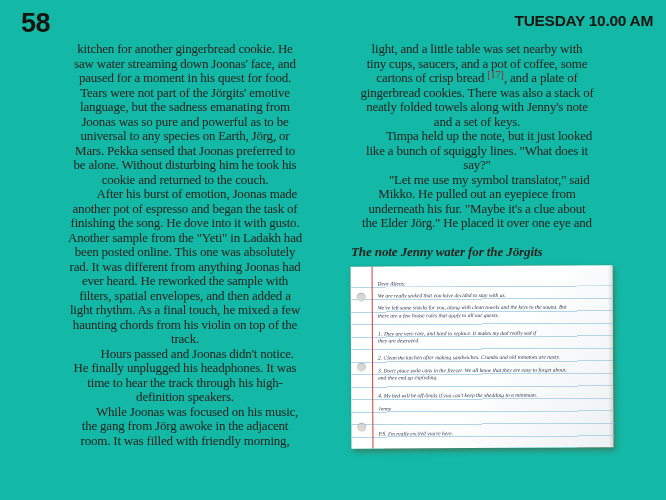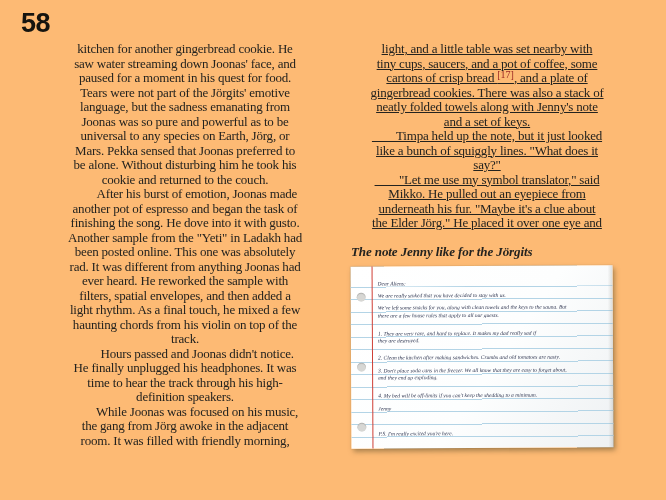--- a/index.html
+++ b/index.html
@@ -4,21 +4,21 @@
 <style>
   html, body { margin: 0; padding: 0; }
   body {
     width: 666px; height: 500px;
     font-family: "Liberation Serif", serif;
     -webkit-font-smoothing: antialiased;
   }
   .page {
     position: relative;
     width: 666px; height: 500px;
-    background: #fdba74;
+    background: #14b8a6;
     overflow: hidden;
     color: #24231f;
   }
   
   .page-number {
     position: absolute; left: 21px; top: 7px;
     font: 700 27px/32px "Liberation Sans", sans-serif;
     color: #15140f; letter-spacing: -0.5px;
   }
   .header-time {
@@ -29,21 +29,21 @@
   
   .col {
     position: absolute; top: 42px;
     font-size: 13px; line-height: 14.5px;
     letter-spacing: -0.2px;
     white-space: pre;
     color: #24231f;
     text-align: center;
   }
   .col-left  { left: 47px;  width: 276px; }
-  .col-right { left: 351px; width: 272px; text-decoration: underline; }
+  .col-right { left: 341px; width: 272px; }
   .bodyline { height: 14.5px; }
   .fnref {
     color: #9b2823;
     font-size: 10px;
     line-height: 0;
     letter-spacing: 0;
     vertical-align: 4px;
     cursor: pointer;
   }
   
@@ -95,26 +95,27 @@
     background: linear-gradient(to left, rgba(150,150,145,0.30), rgba(150,150,145,0));
   }
 </style>
 </head>
 <body>
 
 <div class="page">
 
   <div class="page-number">58</div>
 
+  <div class="header-time">TUESDAY 10.00 AM</div>
 
   <div class="col col-left"><div class="bodyline">kitchen for another gingerbread cookie. He</div><div class="bodyline">saw water streaming down Joonas' face, and</div><div class="bodyline">paused for a moment in his quest for food.</div><div class="bodyline">Tears were not part of the Jörgits' emotive</div><div class="bodyline">language, but the sadness emanating from</div><div class="bodyline">Joonas was so pure and powerful as to be</div><div class="bodyline">universal to any species on Earth, Jörg, or</div><div class="bodyline">Mars. Pekka sensed that Joonas preferred to</div><div class="bodyline">be alone. Without disturbing him he took his</div><div class="bodyline">cookie and returned to the couch.</div><div class="bodyline">        After his burst of emotion, Joonas made</div><div class="bodyline">another pot of espresso and began the task of</div><div class="bodyline">finishing the song. He dove into it with gusto.</div><div class="bodyline">Another sample from the "Yeti" in Ladakh had</div><div class="bodyline">been posted online. This one was absolutely</div><div class="bodyline">rad. It was different from anything Joonas had</div><div class="bodyline">ever heard. He reworked the sample with</div><div class="bodyline">filters, spatial envelopes, and then added a</div><div class="bodyline">light rhythm. As a final touch, he mixed a few</div><div class="bodyline">haunting chords from his violin on top of the</div><div class="bodyline">track.</div><div class="bodyline">        Hours passed and Joonas didn't notice.</div><div class="bodyline">He finally unplugged his headphones. It was</div><div class="bodyline">time to hear the track through his high-</div><div class="bodyline">definition speakers.</div><div class="bodyline">        While Joonas was focused on his music,</div><div class="bodyline">the gang from Jörg awoke in the adjacent</div><div class="bodyline">room. It was filled with friendly morning,</div></div>
 
   <div class="col col-right"><div class="bodyline">light, and a little table was set nearby with</div><div class="bodyline">tiny cups, saucers, and a pot of coffee, some</div><div class="bodyline"><span>cartons of crisp bread </span><sup class="fnref">[17]</sup><span>, and a plate of</span></div><div class="bodyline">gingerbread cookies. There was also a stack of</div><div class="bodyline">neatly folded towels along with Jenny's note</div><div class="bodyline">and a set of keys.</div><div class="bodyline">        Timpa held up the note, but it just looked</div><div class="bodyline">like a bunch of squiggly lines. "What does it</div><div class="bodyline">say?"</div><div class="bodyline">        "Let me use my symbol translator," said</div><div class="bodyline">Mikko. He pulled out an eyepiece from</div><div class="bodyline">underneath his fur. "Maybe it's a clue about</div><div class="bodyline">the Elder Jörg." He placed it over one eye and</div></div>
 
-  <div class="caption">The note Jenny like for the Jörgits</div>
+  <div class="caption">The note Jenny water for the Jörgits</div>
 
   <div class="note">
     <div class="note-ruling"></div>
     <div class="note-redline"></div>
     <div class="note-hole h1"></div>
     <div class="note-hole h2"></div>
     <div class="note-hole h3"></div>
     <div class="note-text">
         <div class="note-line" style="top: 14px;">Dear Aliens:</div>
         <div class="note-line" style="top: 26px;">We are really stoked that you have decided to stay with us.</div>

